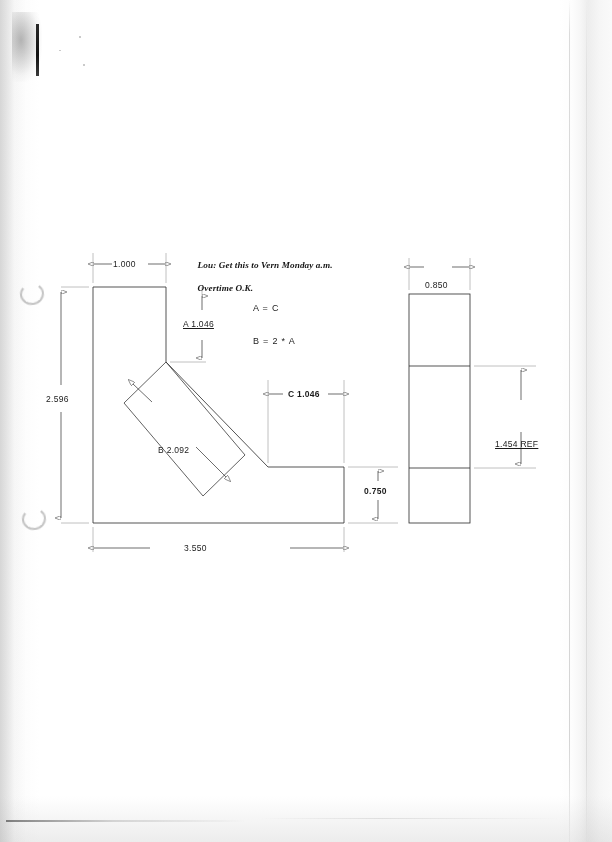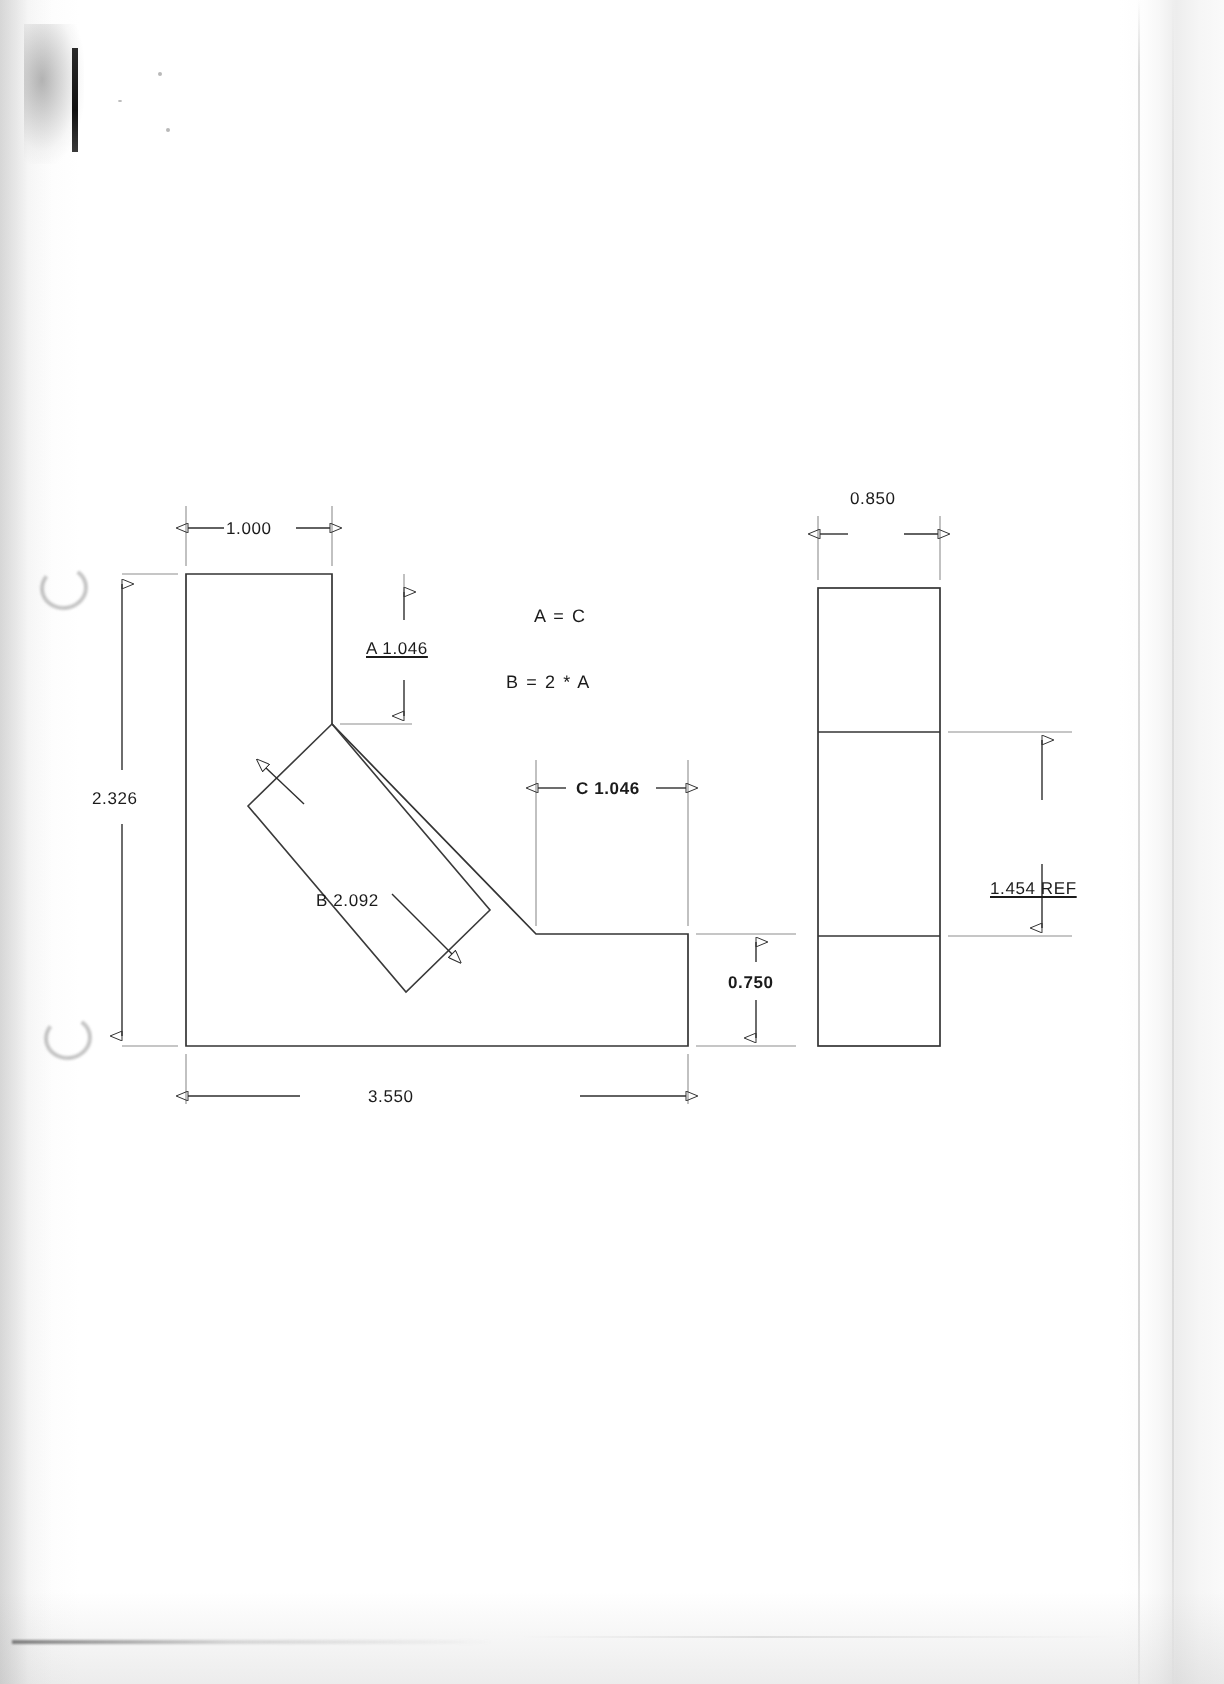--- a/index.html
+++ b/index.html
@@ -178,27 +178,31 @@
       <line x1="378" y1="471" x2="378" y2="481" marker-start="url(#ahU)"></line>
       <line x1="378" y1="500" x2="378" y2="519" marker-end="url(#ahD)"></line>
       <line x1="410" y1="267" x2="424" y2="267" marker-start="url(#ahL)"></line>
       <line x1="452" y1="267" x2="469" y2="267" marker-end="url(#ahR)"></line>
       <line x1="521" y1="370" x2="521" y2="400" marker-start="url(#ahU)"></line>
       <line x1="521" y1="432" x2="521" y2="464" marker-end="url(#ahD)"></line>
     </g>
   </svg>
 
   <div class="txt dimtext" style="left:113px;top:259px;">1.000</div>
-  <div class="txt dimtext" style="left:46px;top:394px;">2.326</div>
+  <div class="txt dimtext" style="left:46px;top:394px;">2.596</div>
   <div class="txt dimtext" style="left:183px;top:319px;text-decoration:underline;">A 1.046</div>
   <div class="txt dimtext" style="left:158px;top:445px;">B 2.092</div>
   <div class="txt dimtext" style="left:288px;top:389px;font-weight:bold;">C 1.046</div>
   <div class="txt dimtext" style="left:184px;top:543px;">3.550</div>
   <div class="txt dimtext" style="left:364px;top:486px;font-weight:bold;">0.750</div>
-  <div class="txt dimtext" style="left:425px;top:244px;">0.850</div>
+  <div class="txt dimtext" style="left:425px;top:280px;">0.850</div>
   <div class="txt dimtext" style="left:495px;top:439px;text-decoration:underline;">1.454 REF</div>
 
-  <div class="txt eq" style="left:267px;top:303px;text-align:right;">A = C</div>
+  <div class="txt eq" style="left:253px;top:303px;text-align:right;">A = C</div>
   <div class="txt eq" style="left:253px;top:336px;">B = 2 * A</div>
 
+  <div class="hand" style="left:188px;top:248px;">
+    <span>Lou: Get this to Vern Monday a.m.</span><br>
+    <span>Overtime O.K.</span>
+  </div>
 
 
 </div>
 
 </body></html>

